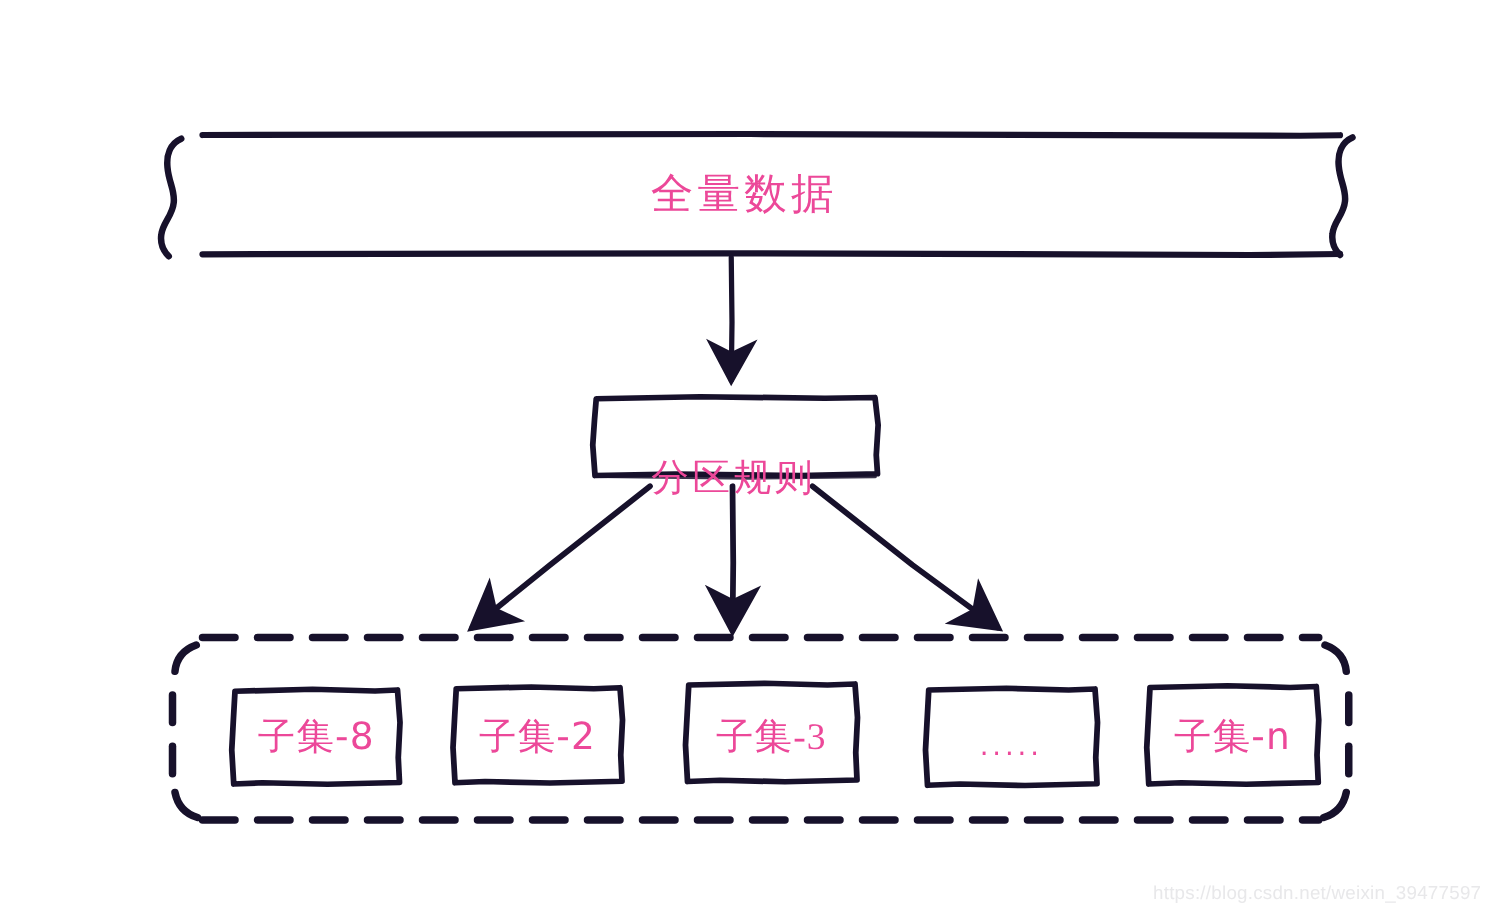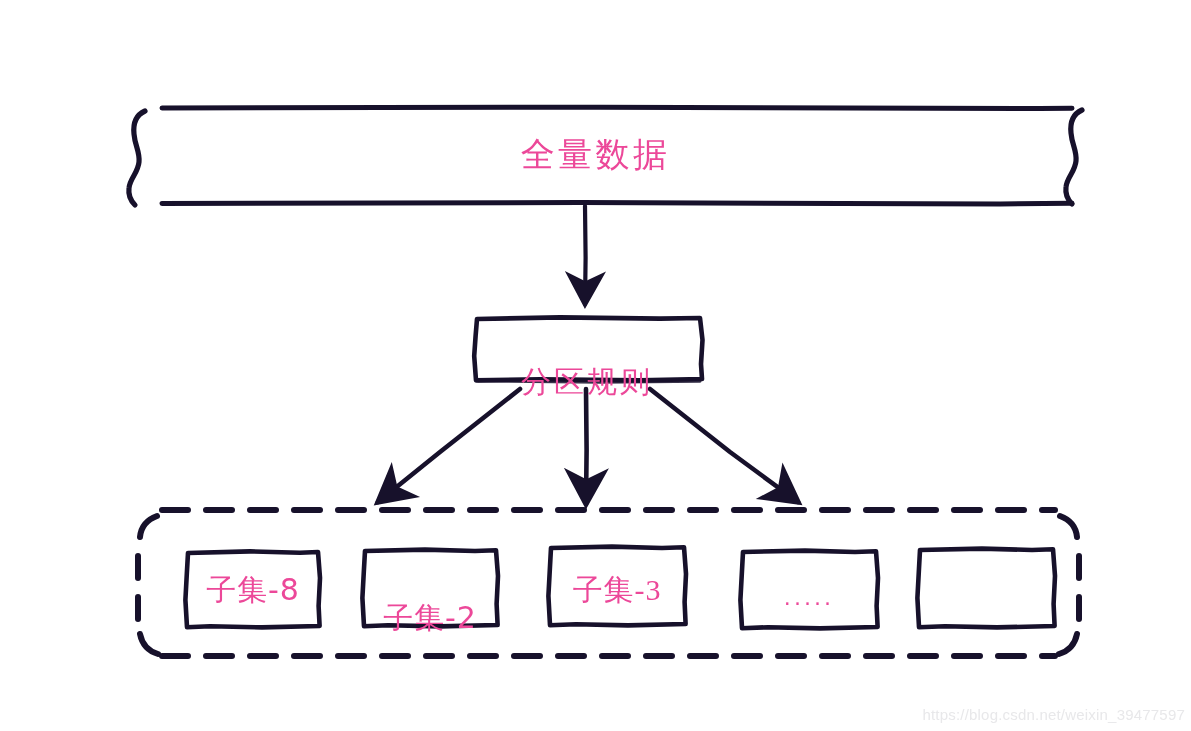--- a/index.html
+++ b/index.html
@@ -169,22 +169,23 @@
 
     </g>
   </svg>
 
   <div class="label label-full-data">全量数据</div>
 
   <div class="label label-rule">分区规则</div>
 
   <div class="label subset-label" style="left:185px; width:136px;">子集-8</div>
 
-  <div class="label subset-label" style="left:362px; width:136px;margin-top:28px;">子集-2</div>
+  <div class="label subset-label" style="left:362px; width:136px;">子集-2</div>
 
   <div class="label subset-label" style="left:548px; width:138px;font-family:Liberation Serif, serif;">子集-3</div>
 
   <div class="label subset-label ellipsis" style="left:740px; width:138px;">.....</div>
 
+  <div class="label subset-label" style="left:917px; width:138px;">子集-n</div>
 
   <div class="watermark">https://blog.csdn.net/weixin_39477597</div>
 
 </div>
 
 </body></html>

